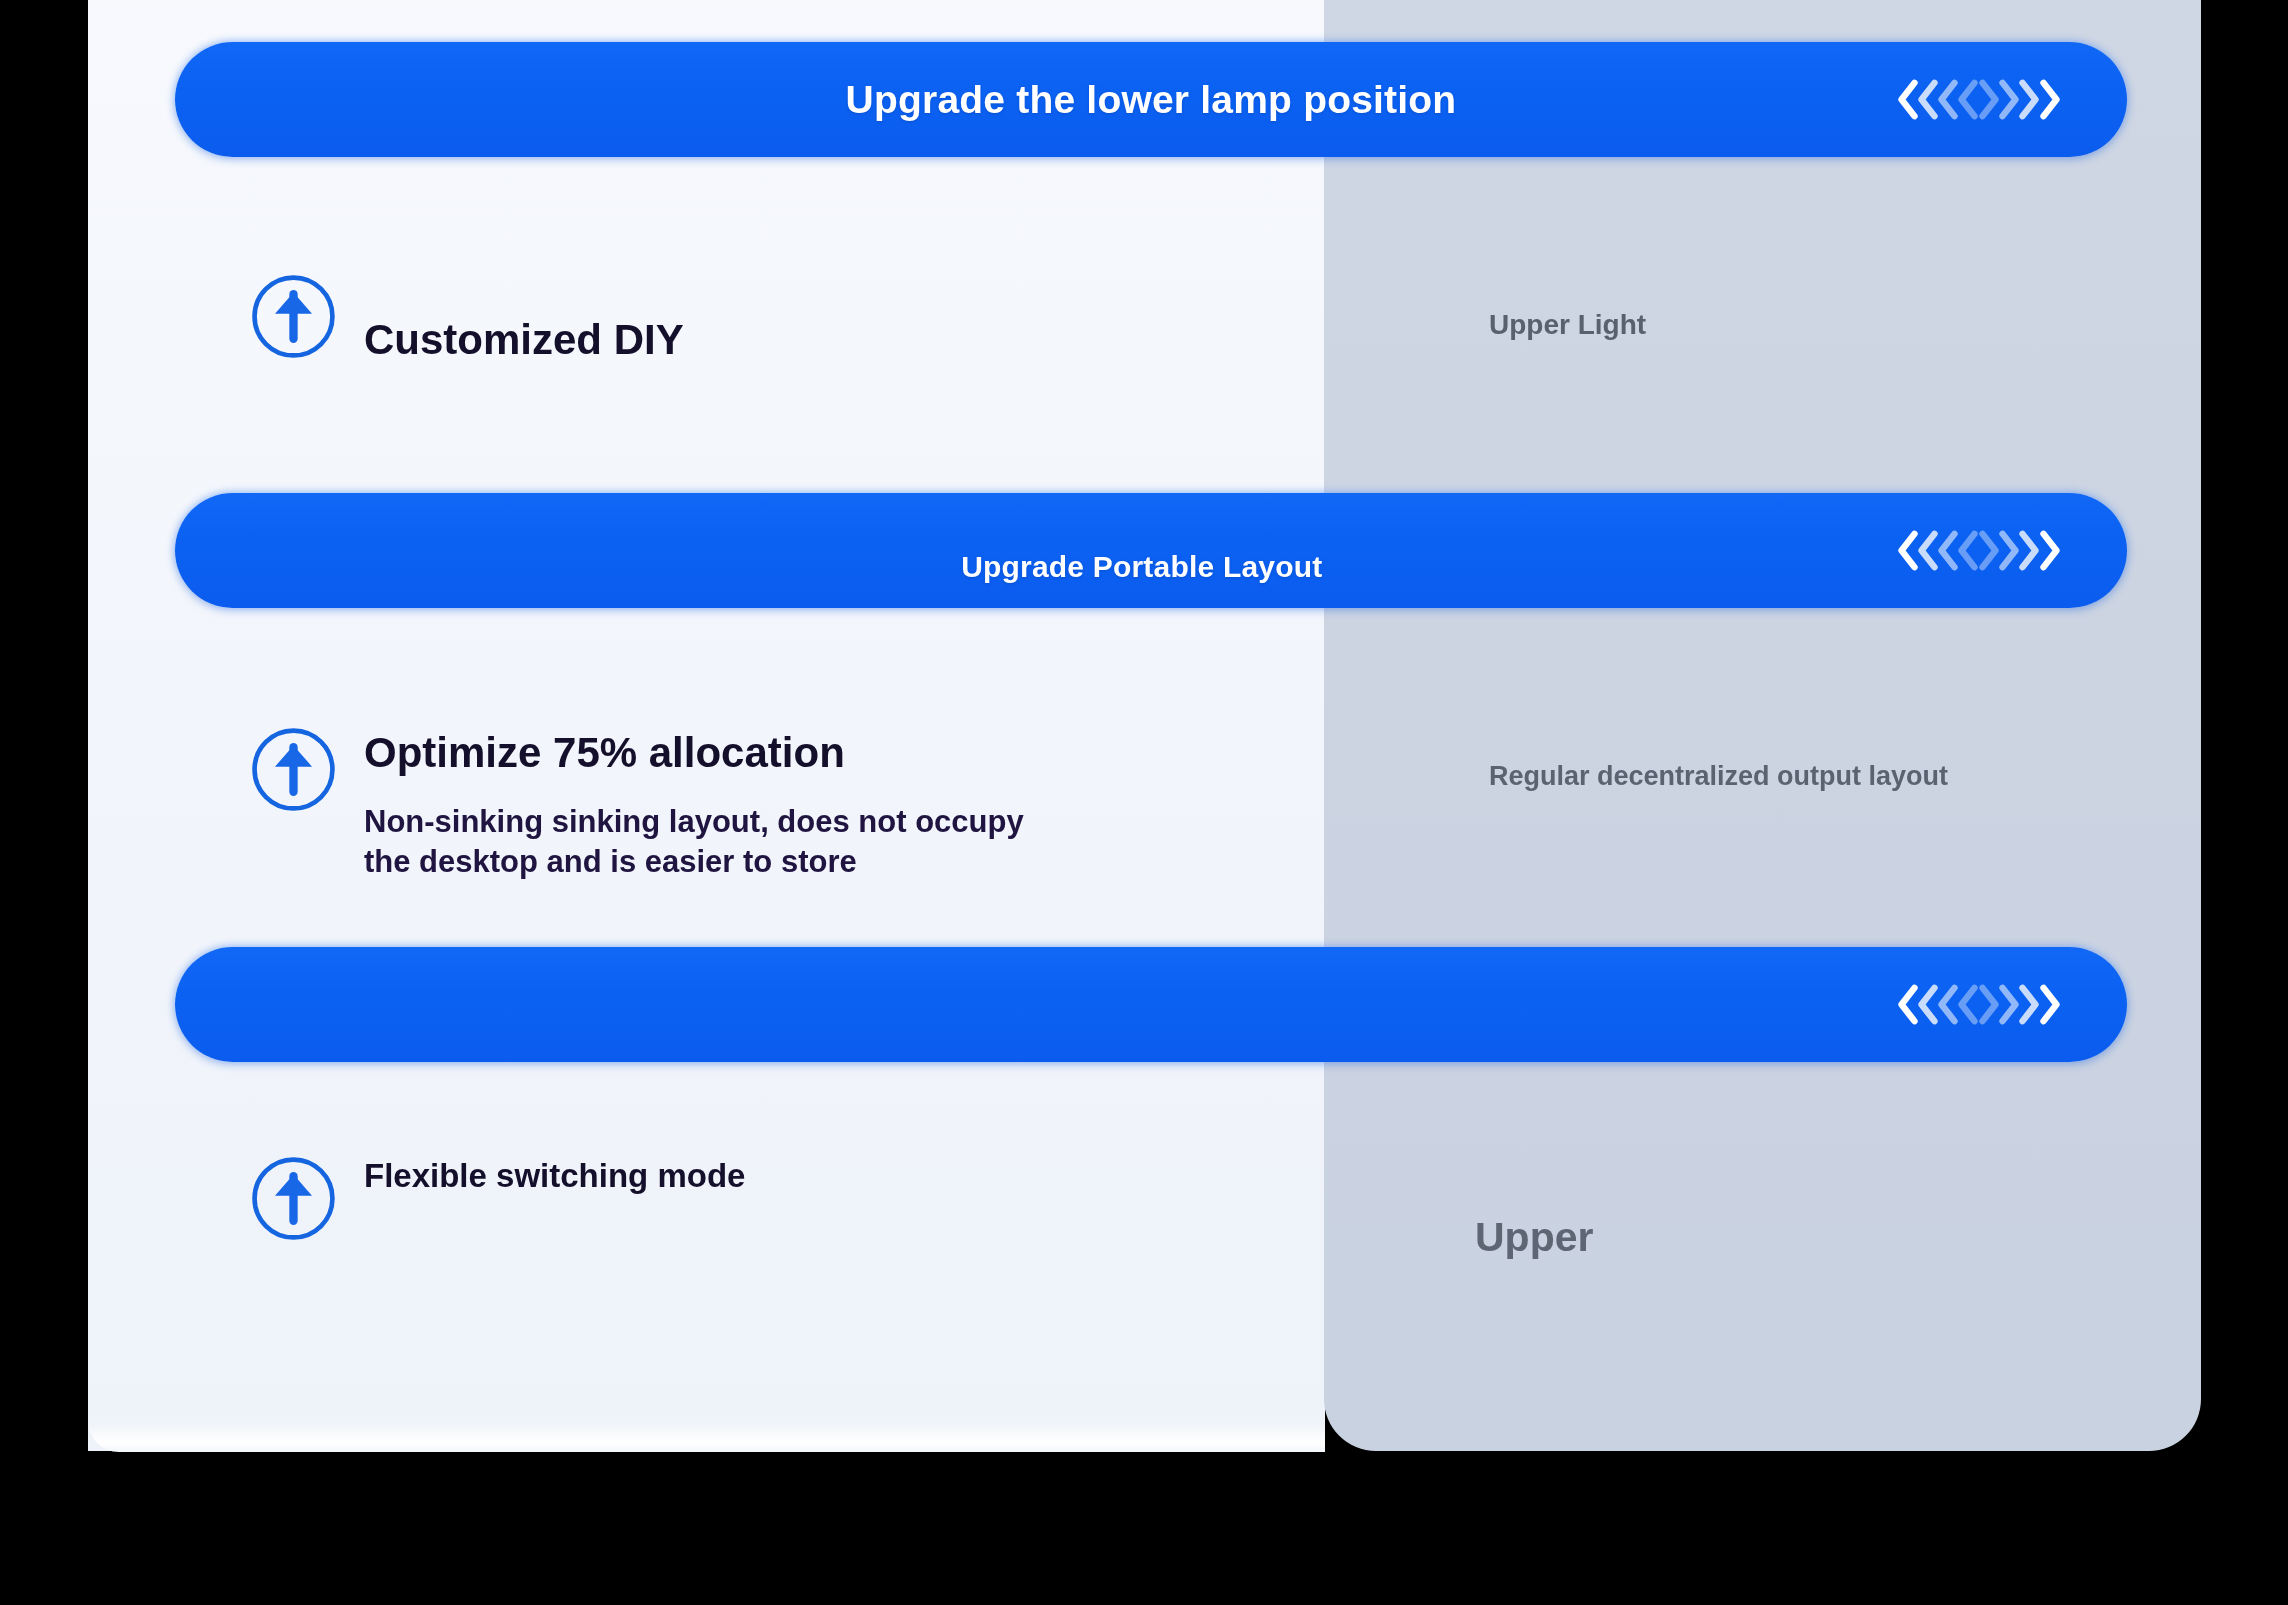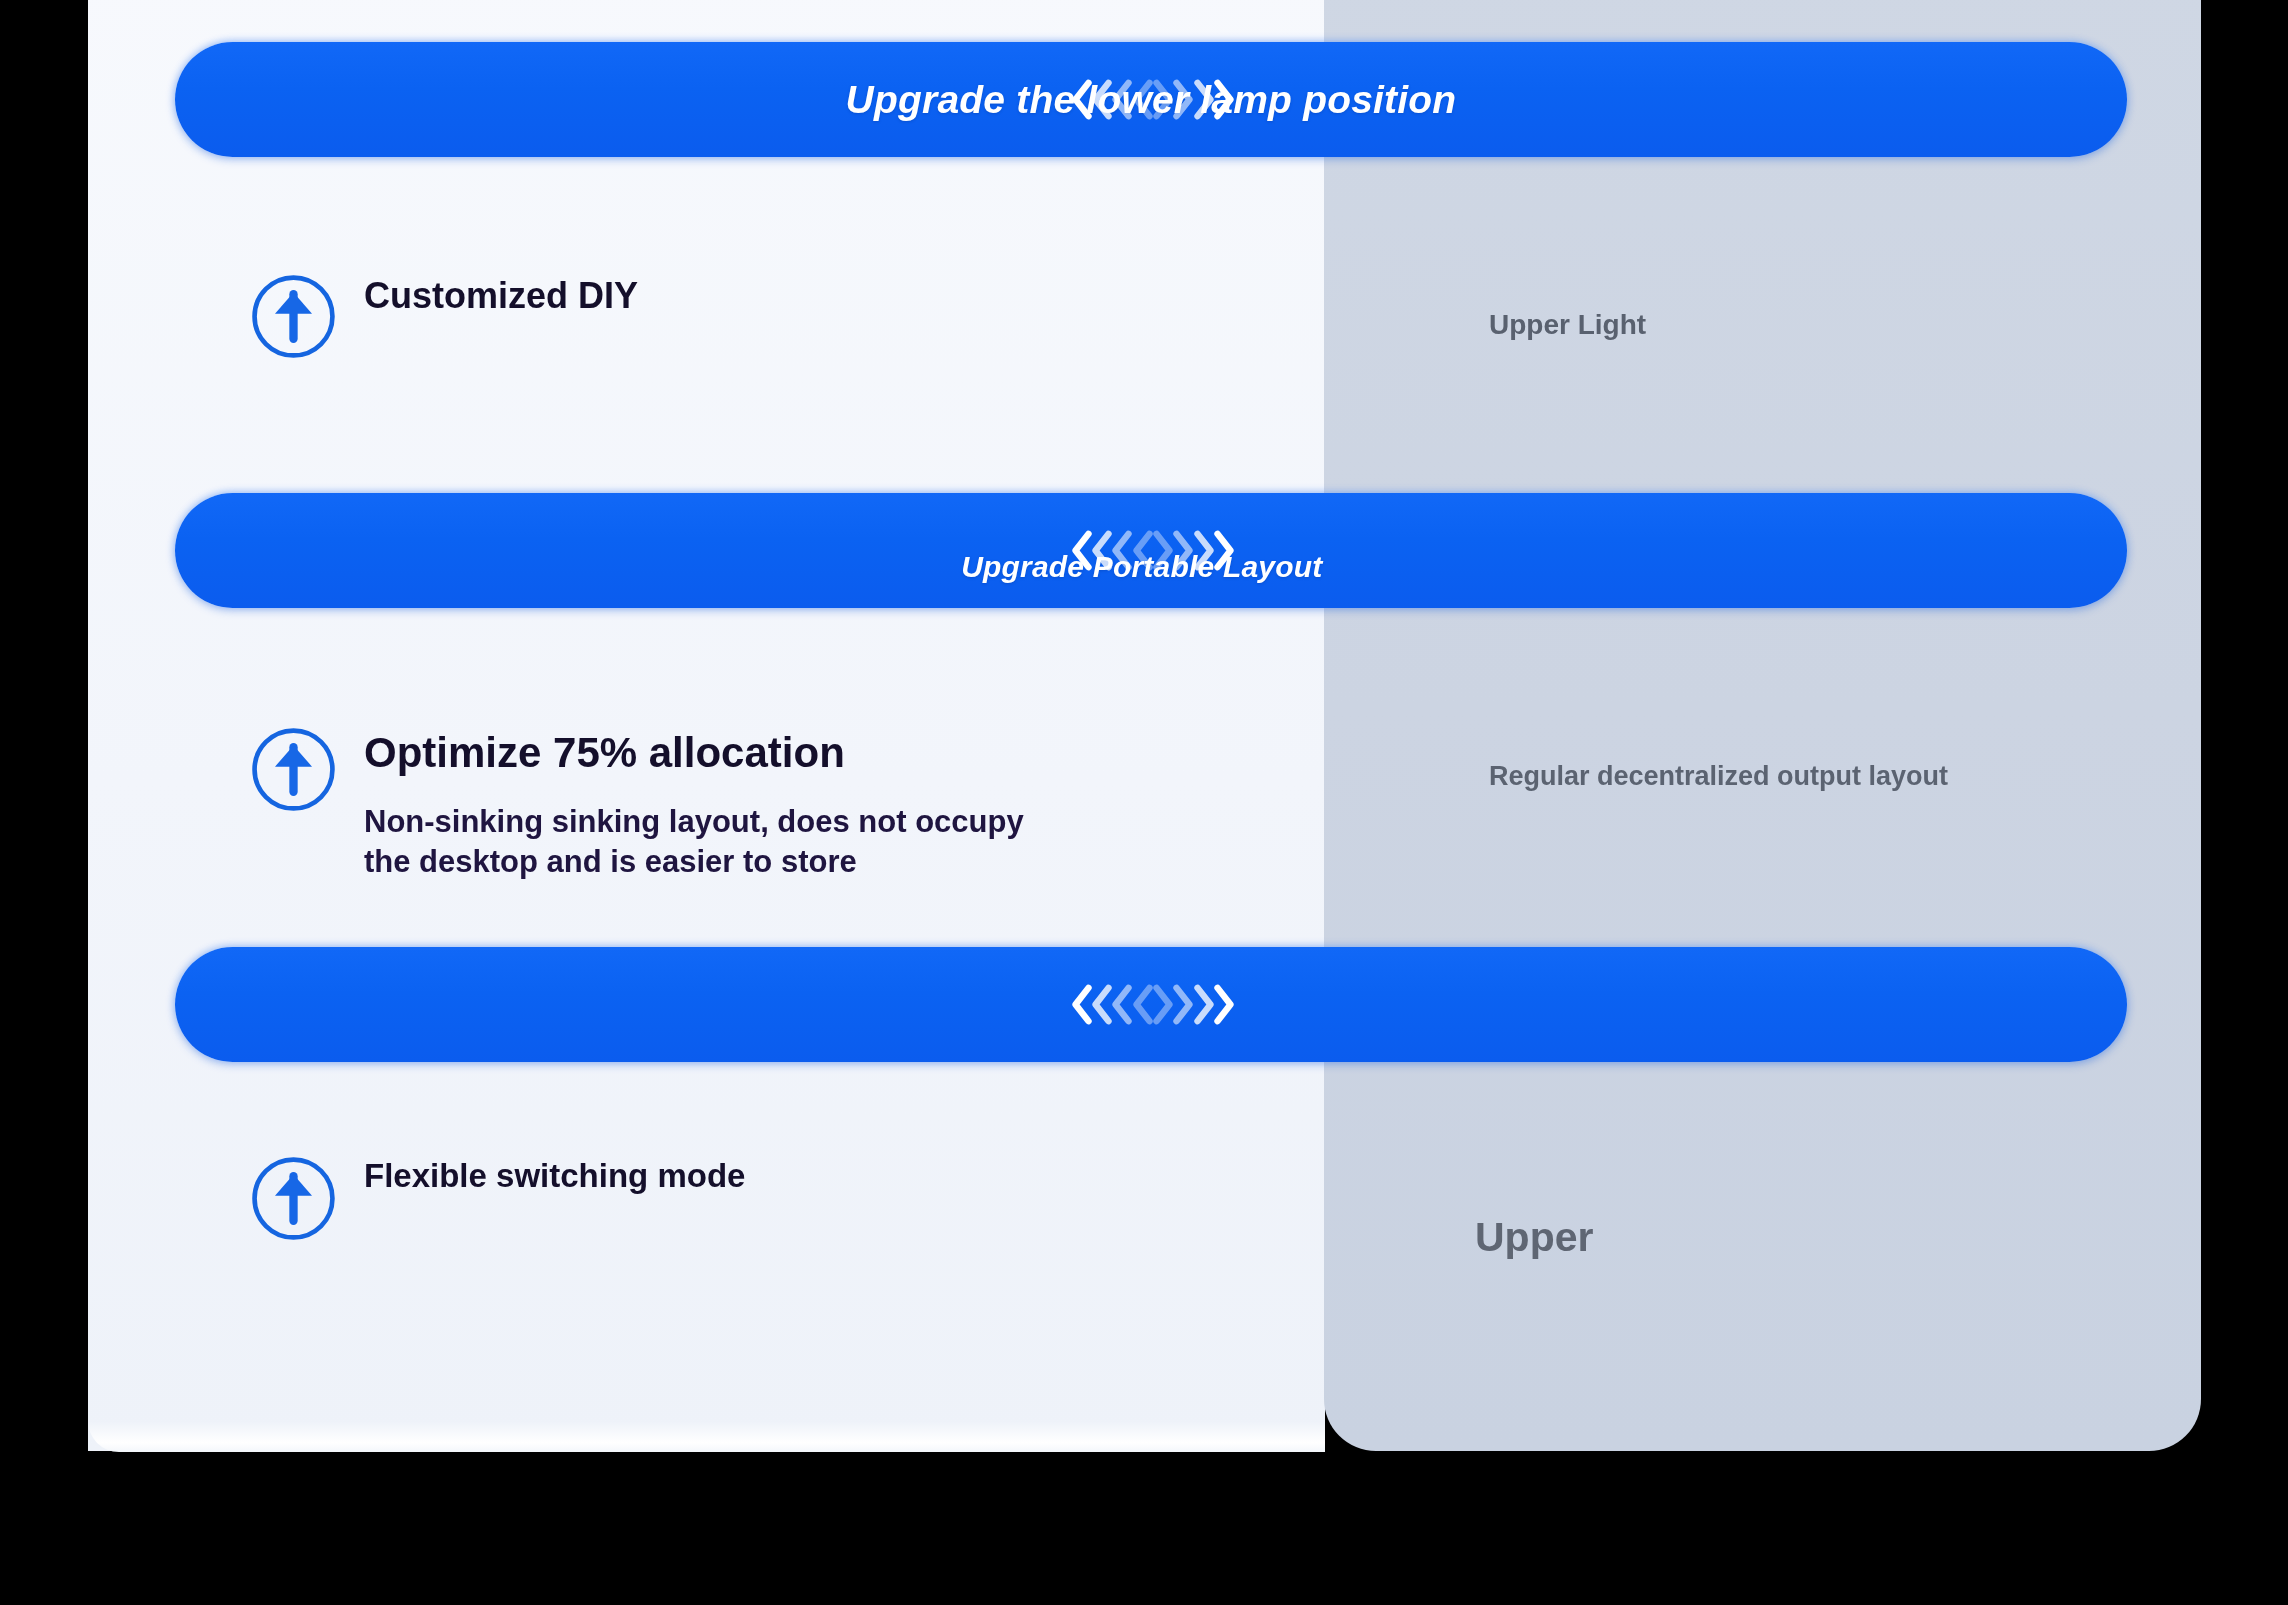--- a/index.html
+++ b/index.html
@@ -55,23 +55,22 @@
     position:absolute;
     left:175px;
     width:1952px;
     height:115px;
     border-radius:65px;
     background:linear-gradient(180deg,#1168f7 0%,#0b62f2 40%,#0b5cee 100%);
     box-shadow:0 1.8px 9.2px rgba(20,90,220,.40),
                0 -1.8px 7.4px rgba(140,185,255,.45);
     display:flex;
     align-items:center;
-    justify-content:center;
+    justify-content:flex-end;
     padding:0 69px;
-    font-style:italic;
   }
   .banner-label{
     position:absolute;
     left:0; right:0;
     text-align:center;
     color:#ffffff;
     font-weight:bold;
     letter-spacing:0.2px;
     text-shadow:0 0.9px 2.8px rgba(0,40,120,.25);
     pointer-events:none;
@@ -120,21 +119,21 @@
     font-weight:bold;
     line-height:1.12;
   }
   .feature-desc{
     color:#1f1540;
     font-weight:bold;
     line-height:1.30;
   }
 
   
-  #feature-0 .feature-title{ font-size:36px; }
+  #feature-0 .feature-title{ font-size:42px;margin-top:40px; }
   #feature-0 .feature-desc { font-size:24px; margin-top:24px; }
 
   #feature-1 .feature-title{ font-size:42px; }
   #feature-1 .feature-desc { font-size:31px; margin-top:26px; }
 
   #feature-2 .feature-title{ font-size:33px; }
   #feature-2 .feature-desc { font-size:31px; margin-top:28px; }
 
   
   .compare{

